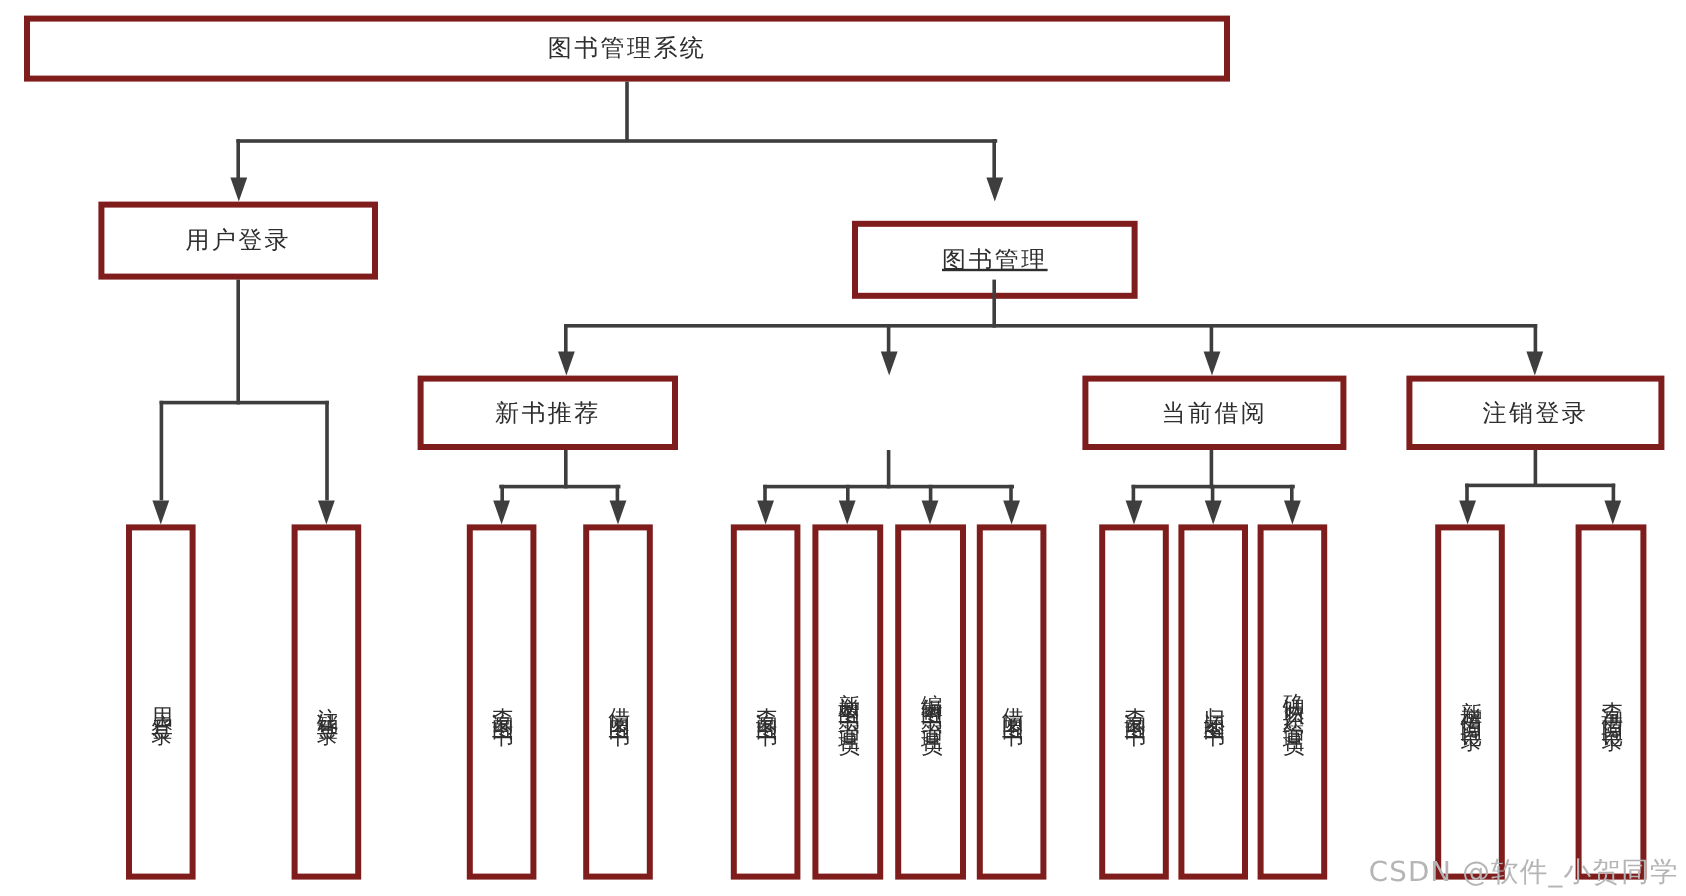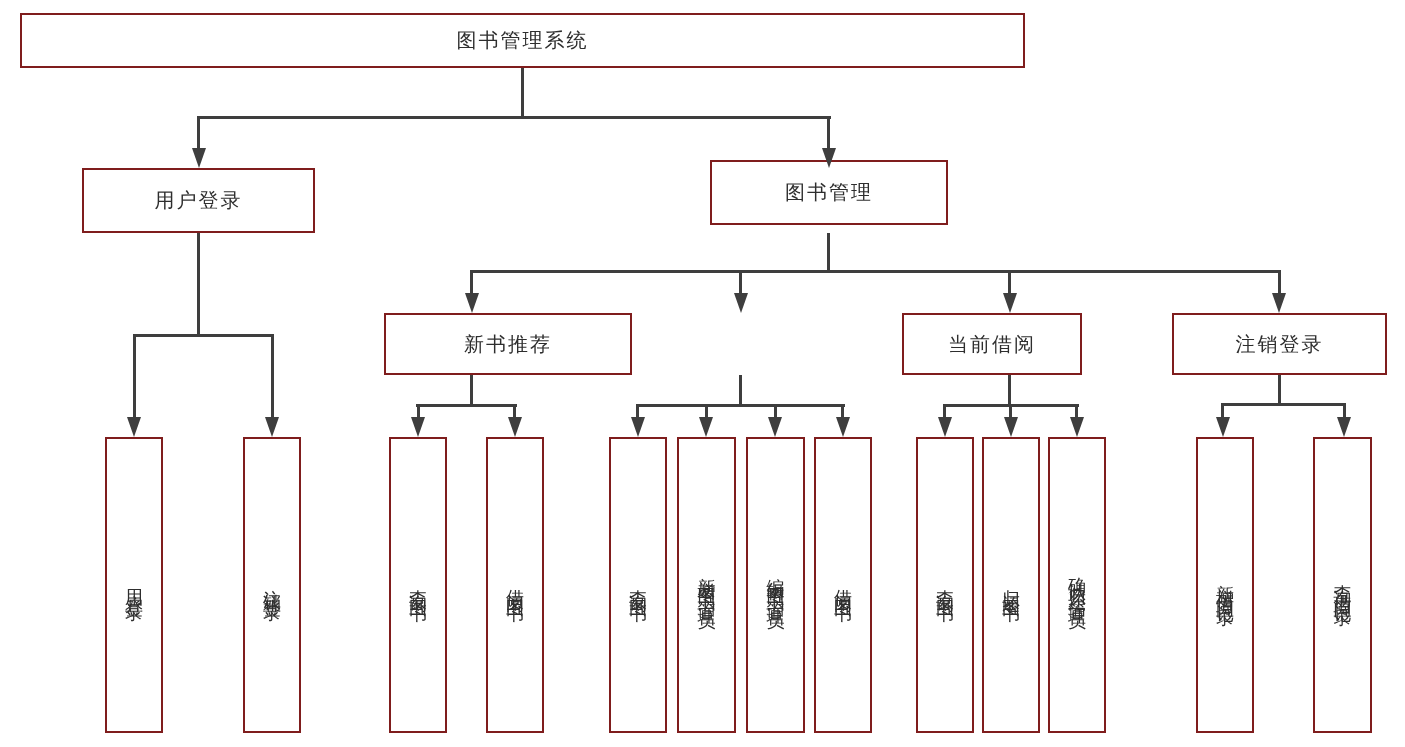--- a/index.html
+++ b/index.html
@@ -1,21 +1,21 @@
 <!DOCTYPE html>
 <html><head>
 <meta charset="utf-8">
 <style>
   html,body{margin:0;padding:0;background:#ffffff;}
   .stage{
     position:relative;width:1405px;height:747px;background:#ffffff;overflow:hidden;
     font-family:"DejaVu Sans","Liberation Sans",sans-serif;
   }
   .box{
-    position:absolute;background:#ffffff;border:2px solid #7f1d1d;box-sizing:border-box;
+    position:absolute;background:#ffffff;border:5px solid #7f1d1d;box-sizing:border-box;
     display:flex;align-items:center;justify-content:center;
     font-size:20px;color:#2e2e2e;letter-spacing:2px;white-space:nowrap;
   }
   .vbox{
     writing-mode:vertical-rl;text-orientation:upright;
     font-size:18px;letter-spacing:5px;line-height:1;white-space:normal;
   }
   .v{position:absolute;width:3px;background:#3e3e3e;}
   .h{position:absolute;height:3px;background:#3e3e3e;}
   .arrow{
@@ -29,24 +29,24 @@
   }
 </style>
 </head>
 <body>
 
 <div class="stage">
 
   <div class="box" style="left:20px;top:13px;width:1005px;height:55px;">图书管理系统</div>
 
   <div class="box" style="left:82px;top:168px;width:233px;height:65px;">用户登录</div>
-  <div class="box" style="left:710px;top:160px;width:238px;height:65px;">图书管理</div>
+  <div class="box" style="left:710px;top:184px;width:238px;height:65px;text-decoration:underline;">图书管理</div>
 
-  <div class="box" style="left:384px;top:313px;width:248px;height:62px;">新书推荐</div>
-  <div class="box" style="left:902px;top:313px;width:180px;height:62px;">当前借阅</div>
+  <div class="box" style="left:348px;top:313px;width:217px;height:62px;">新书推荐</div>
+  <div class="box" style="left:902px;top:313px;width:220px;height:62px;">当前借阅</div>
   <div class="box" style="left:1172px;top:313px;width:215px;height:62px;">注销登录</div>
 
   <div class="box vbox" style="left:105px;top:437px;width:58px;height:296px;">用户登录</div>
   <div class="box vbox" style="left:243px;top:437px;width:58px;height:296px;">注销登录</div>
 
   <div class="box vbox" style="left:389px;top:437px;width:58px;height:296px;">查询图书</div>
   <div class="box vbox" style="left:486px;top:437px;width:58px;height:296px;">借阅图书</div>
 
   <div class="box vbox" style="left:609px;top:437px;width:58px;height:296px;">查询图书</div>
   <div class="box vbox" style="left:677px;top:437px;width:59px;height:296px;">新增图书（管理员）</div>
@@ -112,14 +112,15 @@
   <div class="v" style="left:1075px;top:404px;height:14px;"></div>
   <div class="arrow" style="left:1070px;top:417px;"></div>
 
   <div class="v" style="left:1278px;top:375px;height:30px;"></div>
   <div class="h" style="left:1221px;top:403px;width:125px;"></div>
   <div class="v" style="left:1221px;top:403px;height:15px;"></div>
   <div class="arrow" style="left:1216px;top:417px;"></div>
   <div class="v" style="left:1343px;top:403px;height:15px;"></div>
   <div class="arrow" style="left:1337px;top:417px;"></div>
 
+  <div class="watermark">CSDN @软件_小贺同学</div>
 
 </div>
 
 </body></html>

